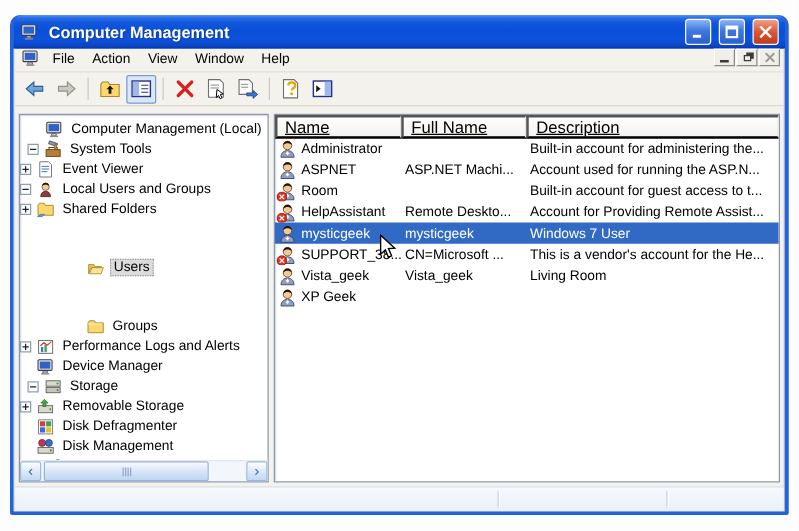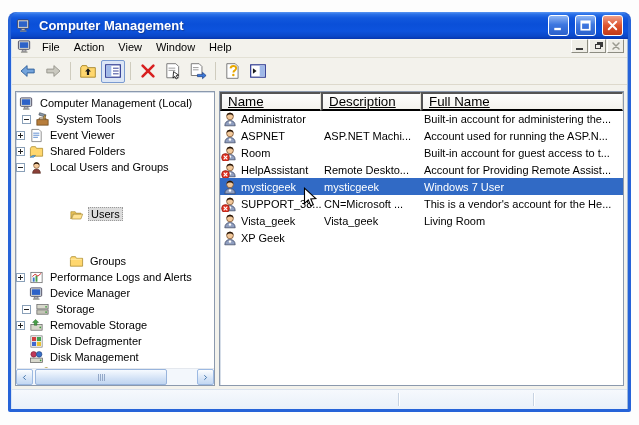--- a/index.html
+++ b/index.html
@@ -43,21 +43,21 @@
 
   
   .workspace{flex:1;display:flex;padding:6px 3px 3px 3px;gap:4px;min-height:0;}
   .panel{background:#fff;border:1px solid #8b99ad;box-shadow:inset 1px 1px 0 #d5dde8;}
   .tree-panel{width:200px;display:flex;flex-direction:column;overflow:hidden;}
   .tree-scroll{flex:1;overflow:hidden;padding-top:3px;}
   .list-panel{flex:1;overflow:hidden;display:flex;flex-direction:column;}
 
   
   .trow{height:16px;display:flex;align-items:center;font-size:11px;white-space:nowrap;}
-  .lv0{padding-left:3px;}.lv1{padding-left:6px;text-align:center;}.lv2{}.lv3{padding-left:40px;margin-top:31px;}
+  .lv0{padding-left:20px;}.lv1{padding-left:6px;text-align:center;}.lv2{}.lv3{padding-left:40px;margin-top:31px;}
   .expander{width:9px;height:9px;min-width:9px;border:1px solid #8aa0b8;background:#fff;
     position:relative;margin-right:4px;}
   .expander::before{content:"";position:absolute;left:1px;right:1px;top:3px;height:1px;background:#222;}
   .expander.plus::after{content:"";position:absolute;top:1px;bottom:1px;left:3px;width:1px;background:#222;}
   .exp-spacer{width:13px;min-width:13px;}
   .tic{width:15px;height:15px;min-width:15px;margin-right:4px;}
   .tlabel{padding:0 2px;}
   .tlabel.inactive-sel{background:#dcdcdc;border:1px dotted #9a9a9a;padding:0 2px;}
 
   
@@ -367,33 +367,33 @@
 
           <div class="trow lv2">
             <span class="expander plus"></span>
             <svg class="tic">
                 <use href="#s-event"></use>
               </svg>
             <span class="tlabel">Event Viewer</span>
           </div>
 
           <div class="trow lv2">
+            <span class="expander"></span>
+            <svg class="tic">
+                <use href="#s-persontree"></use>
+              </svg>
+            <span class="tlabel">Local Users and Groups</span>
+          </div>
+
+          <div class="trow lv2">
             <span class="expander plus"></span>
             <svg class="tic">
                 <use href="#s-sharedfolder"></use>
               </svg>
             <span class="tlabel">Shared Folders</span>
-          </div>
-
-          <div class="trow lv2">
-            <span class="expander"></span>
-            <svg class="tic">
-                <use href="#s-persontree"></use>
-              </svg>
-            <span class="tlabel">Local Users and Groups</span>
           </div>
 
           <div class="trow lv3">
             <span class="exp-spacer"></span>
             <svg class="tic">
                 <use href="#s-folderopen"></use>
               </svg>
             <span class="tlabel inactive-sel">Users</span>
           </div>
 
@@ -480,22 +480,22 @@
               <svg class="chev" viewBox="0 0 16 16">
                 <use href="#s-chevR"></use>
               </svg>
             </button>
         </div>
       </div>
 
       <div class="panel list-panel">
         <div class="lheader">
           <button class="hcell">Name</button>
+          <button class="hcell">Full Name</button>
           <button class="hcell">Description</button>
-          <button class="hcell">Full Name</button>
         </div>
 
         <div class="lrow">
           <span class="c namec">
               <span class="uic"><svg>
                   <use href="#s-user"></use>
                 </svg></span>
               <span>Administrator</span>
             </span>
           <span class="c"></span>

